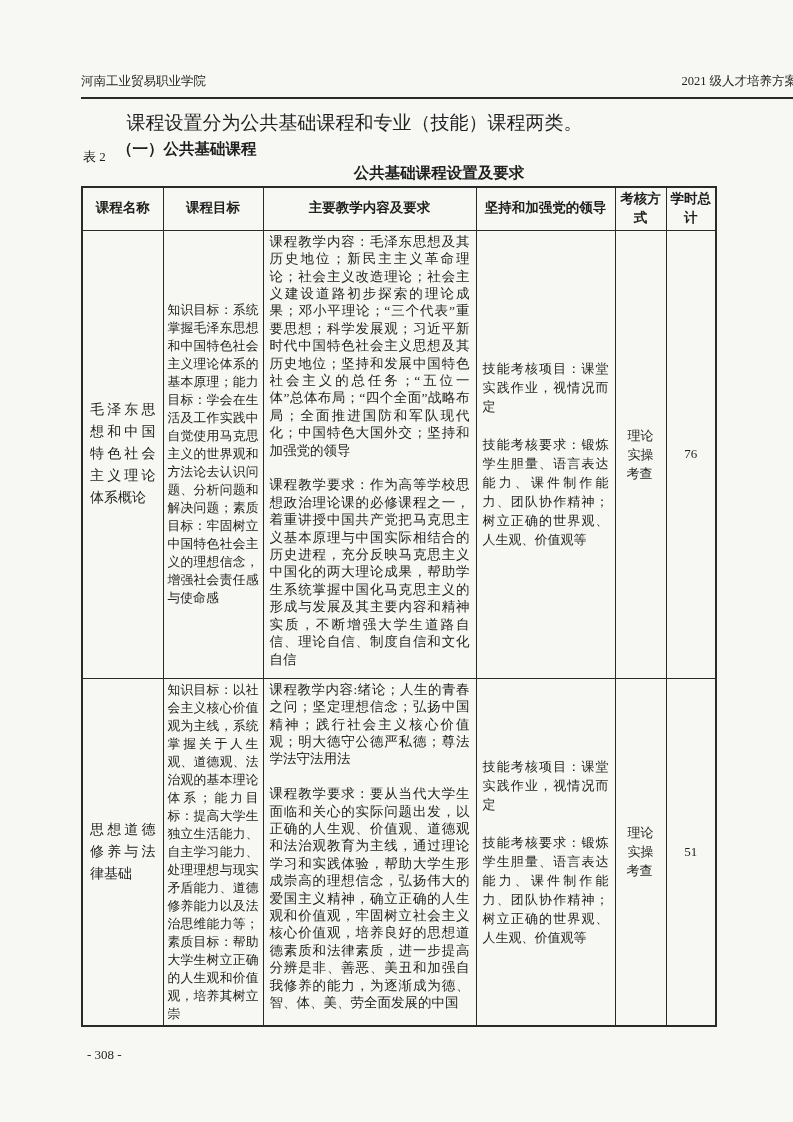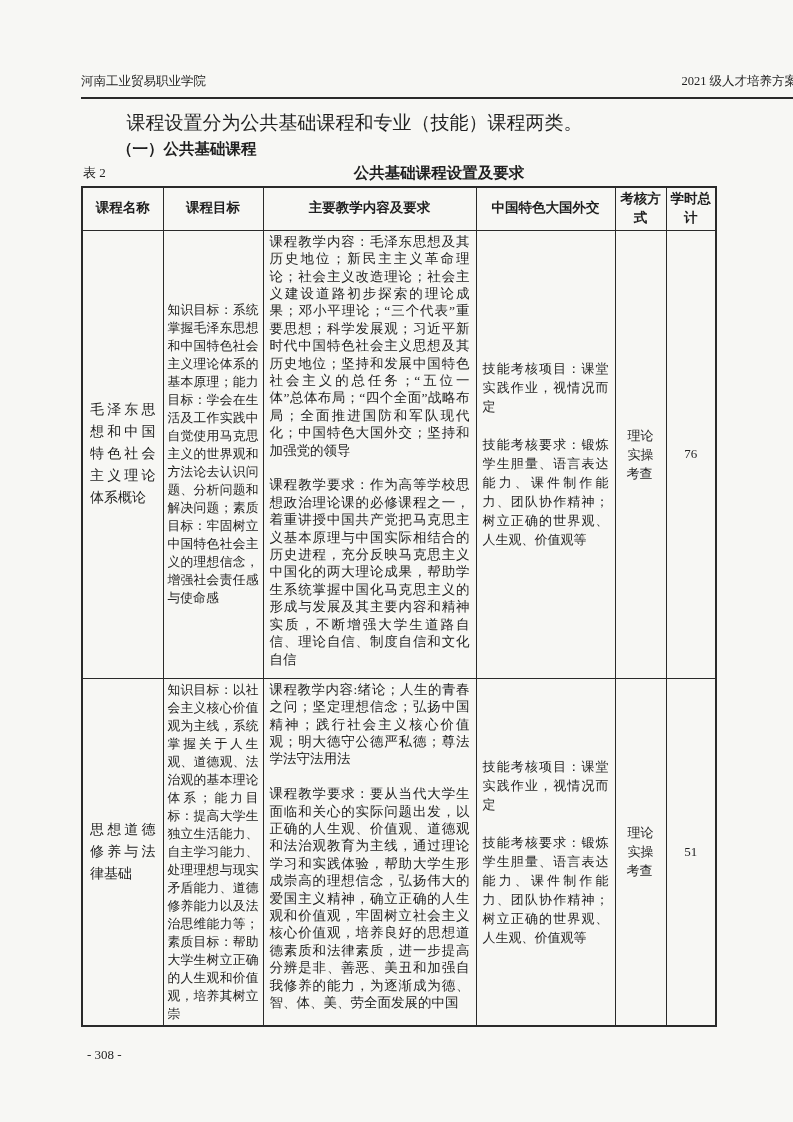--- a/index.html
+++ b/index.html
@@ -39,21 +39,21 @@
   }
   .table-caption {
     position: relative;
     margin-top: 4px;
     text-align: center;
     line-height: 20px;
   }
   .table-label {
     position: absolute;
     left: 2px;
-    bottom: 0;
+    bottom: 16px;
     font-size: 13px;
     font-weight: normal;
   }
   .table-title {
     font-size: 15.5px;
     font-weight: bold;
     text-align: center;
   }
   table.course-table {
     margin-top: 3px;
@@ -154,21 +154,21 @@
         <col style="width:213px">
       <col style="width:139px">
         <col style="width:51px">
         <col style="width:50px">
     </colgroup>
     <thead>
       <tr>
         <th>课程名称</th>
         <th>课程目标</th>
         <th>主要教学内容及要求</th>
-        <th>中国特色大国外交</th>
+        <th>坚持和加强党的领导</th>
         <th>考核方式</th>
         <th>学时总计</th>
       </tr>
     </thead>
     <tbody>
       <tr class="row-1">
         <td class="cell-name">毛泽东思想和中国特色社会主义理论体系概论</td>
         <td class="cell-goal">知识目标：系统掌握毛泽东思想和中国特色社会主义理论体系的基本原理；能力目标：学会在生活及工作实践中自觉使用马克思主义的世界观和方法论去认识问题、分析问题和解决问题；素质目标：牢固树立中国特色社会主义的理想信念，增强社会责任感与使命感</td>
         <td class="cell-content">
           <p>课程教学内容：毛泽东思想及其历史地位；新民主主义革命理论；社会主义改造理论；社会主义建设道路初步探索的理论成果；邓小平理论；“三个代表”重要思想；科学发展观；习近平新时代中国特色社会主义思想及其历史地位；坚持和发展中国特色社会主义的总任务；“五位一体”总体布局；“四个全面”战略布局；全面推进国防和军队现代化；中国特色大国外交；坚持和加强党的领导</p>

